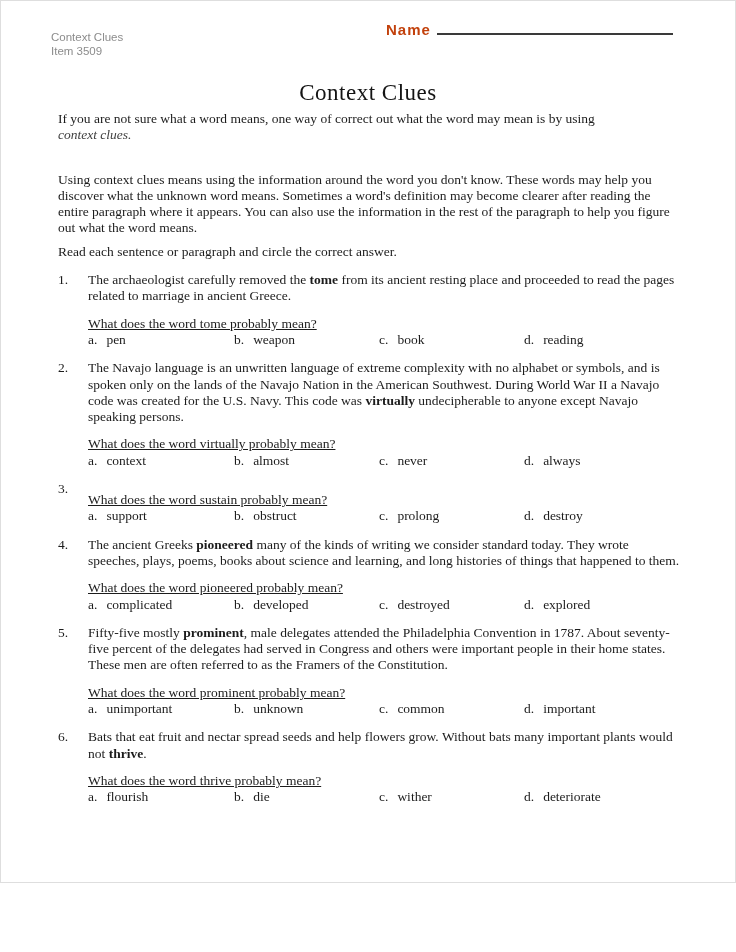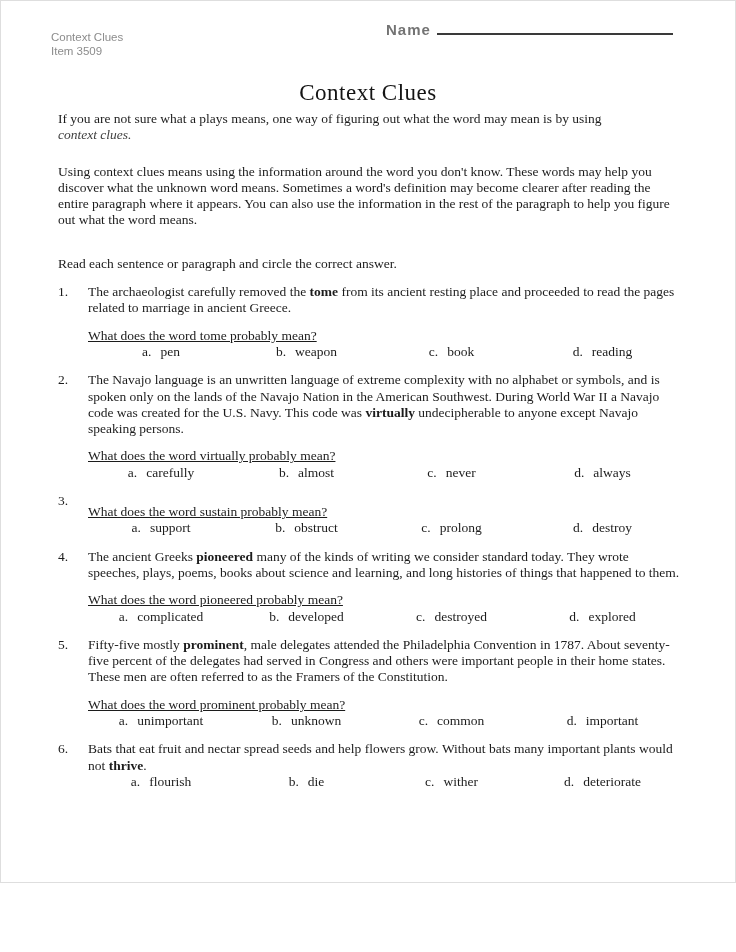--- a/index.html
+++ b/index.html
@@ -10,40 +10,40 @@
     overflow: hidden; border: 1px solid #dedede;
   }
   .corner {
     position: absolute; left: 50px; top: 30px;
     font-family: "Liberation Sans", sans-serif; font-size: 11.5px;
     line-height: 13.5px; color: #8c8c8c;
   }
   .name-row {
     position: absolute; left: 385px; top: 19px;
     font-family: "Liberation Sans", sans-serif; font-size: 15px;
-    font-weight: bold; color: #737373; letter-spacing: 1px;
+    font-weight: bold; color: #c2410c; letter-spacing: 1px;
   }
   .name-line {
     display: inline-block; width: 236px; height: 15px;
     border-bottom: 2px solid #3a3a3a; margin-left: 6px;
   }
   .title {
     position: absolute; top: 79px; left: 0; width: 100%;
     text-align: center; font-size: 23px; color: #141414; letter-spacing: 0.5px;
   }
   .content {
     position: absolute; top: 110px; left: 57px; width: 623px;
     font-size: 13.5px; line-height: 16.3px;
   }
   .italic-line { display: block; font-style: italic; color: #404040; }
-  .p2 { margin-top: 20px; }
-  .instructions { margin-top: 27px; }
+  .p2 { margin-top: 28px; }
+  .instructions { margin-top: 7px; }
   .q { display: grid; grid-template-columns: 30px 1fr; margin-top: 12px; }
   .prompt { margin-top: 11px; text-decoration: underline; }
-  .options { display: grid; grid-template-columns: 146px 145px 145px auto; text-align: center; }
+  .options { display: grid; grid-template-columns: 146px 145px 145px auto; }
   .opt .letter { margin-right: 9px; }
   .kw { font-weight: bold; }
   .copyright {
     position: absolute; left: 40px; top: 900px;
     font-family: "Liberation Sans", sans-serif; font-size: 13.5px; color: #1d4ed8;
   }
   .site {
     position: absolute; right: 44px; top: 897px;
     font-family: "Liberation Sans", sans-serif; font-size: 16.5px;
     color: #a9a9a9; letter-spacing: 0.5px;
@@ -58,21 +58,21 @@
     <div>Context Clues</div>
     <div>Item 3509</div>
   </div>
 
   <div class="name-row"><span>Name</span><span class="name-line"></span></div>
 
   <div class="title">Context Clues</div>
 
   <div class="content">
 
-    <div class="p1"><span>If you are not sure what a plays means, one way of figuring out what the word may mean is by using</span><span class="italic-line">context clues.</span></div>
+    <div class="p1"><span>If you are not sure what a word means, one way of correct out what the word may mean is by using</span><span class="italic-line">context clues.</span></div>
 
     <div class="p2">Using context clues means using the information around the word you don't know. These words may help you discover what the unknown word means.  Sometimes a word's definition may become clearer after reading the entire paragraph where it appears.  You can also use the information in the rest of the paragraph to help you figure out what the word means.</div>
 
     <div class="instructions">Read each sentence or paragraph and circle the correct answer.</div>
 
     <div class="q">
       <div class="q-num">1.</div>
       <div class="q-body">
         <div class="sentence"><span>The archaeologist carefully removed the </span><span class="kw">tome</span><span> from its ancient resting place and proceeded to read the pages related to marriage in ancient Greece.</span></div>
         <div class="prompt">What does the word tome probably mean?</div>
@@ -84,21 +84,21 @@
         </div>
       </div>
     </div>
 
     <div class="q">
       <div class="q-num">2.</div>
       <div class="q-body">
         <div class="sentence"><span>The Navajo language is an unwritten language of extreme complexity with no alphabet or symbols, and is spoken only on the lands of the Navajo Nation in the American Southwest.  During World War II a Navajo code was created for the U.S. Navy.  This code was </span><span class="kw">virtually</span><span> undecipherable to anyone except Navajo speaking persons.</span></div>
         <div class="prompt">What does the word virtually probably mean?</div>
         <div class="options">
-          <div class="opt"><span class="letter">a.</span><span>carefully</span></div>
+          <div class="opt"><span class="letter">a.</span><span>context</span></div>
           <div class="opt"><span class="letter">b.</span><span>almost</span></div>
           <div class="opt"><span class="letter">c.</span><span>never</span></div>
           <div class="opt"><span class="letter">d.</span><span>always</span></div>
         </div>
       </div>
     </div>
 
     <div class="q">
       <div class="q-num">3.</div>
       <div class="q-body">
@@ -137,20 +137,21 @@
           <div class="opt"><span class="letter">c.</span><span>common</span></div>
           <div class="opt"><span class="letter">d.</span><span>important</span></div>
         </div>
       </div>
     </div>
 
     <div class="q">
       <div class="q-num">6.</div>
       <div class="q-body">
         <div class="sentence"><span>Bats that eat fruit and nectar spread seeds and help flowers grow.  Without bats many important plants would not </span><span class="kw">thrive</span><span>.</span></div>
+        <div class="prompt">What does the word thrive probably mean?</div>
         <div class="options">
           <div class="opt"><span class="letter">a.</span><span>flourish</span></div>
           <div class="opt"><span class="letter">b.</span><span>die</span></div>
           <div class="opt"><span class="letter">c.</span><span>wither</span></div>
           <div class="opt"><span class="letter">d.</span><span>deteriorate</span></div>
         </div>
       </div>
     </div>
 
   </div>

